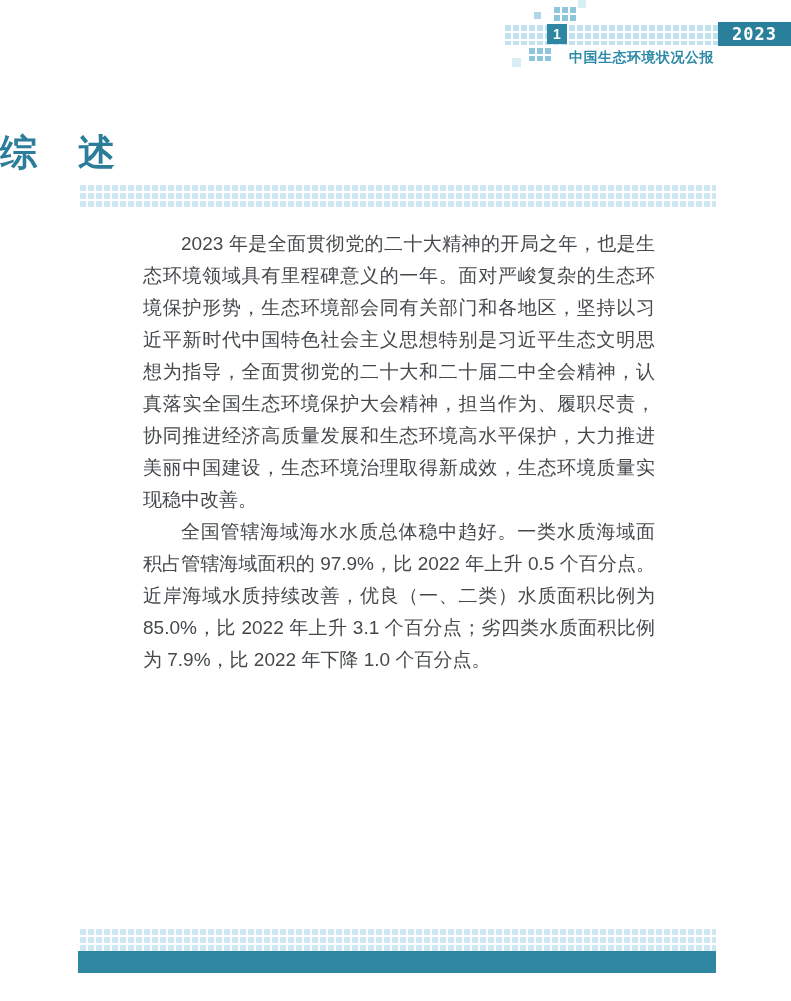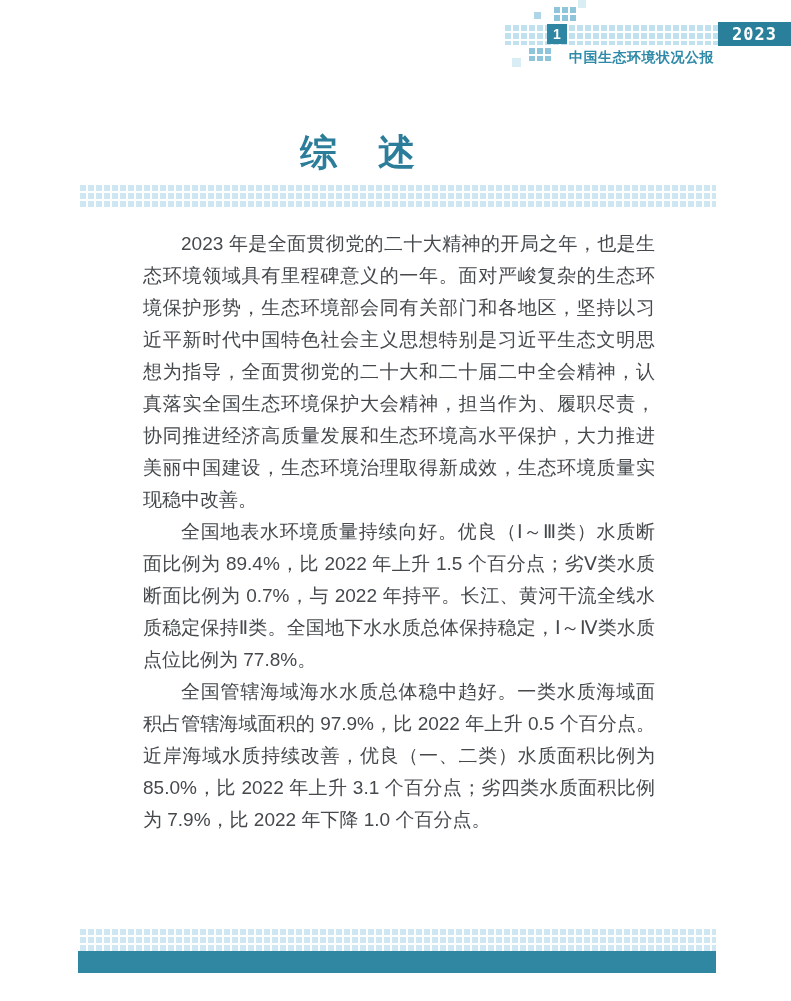--- a/index.html
+++ b/index.html
@@ -39,21 +39,20 @@
   .year-box{
     left:718px;top:22px;width:73px;height:24px;
     background:#2a7f9a;color:#ffffff;
     font-family:"DejaVu Sans Mono",monospace;
     font-weight:bold;font-size:17px;letter-spacing:1px;
     text-align:center;line-height:24px;
   }
   
   .section-title{
     left:0;top:128px;width:717px;
-    text-align:center;
     font-size:37px;font-weight:bold;color:#2b7d9a;
     letter-spacing:2px;
   }
   
   .band-top{left:78px;top:183px;width:638px;height:24px;}
   .band-bottom{left:78px;top:927px;width:638px;height:24px;}
   .footer-bar{left:78px;top:951px;width:638px;height:22px;background:#2f87a1;}
   
   .body-text{left:143px;top:228px;width:512px;}
   .body-text p{
@@ -77,18 +76,17 @@
 <div class="abs num-box">1</div>
 <div class="abs header-title">中国生态环境状况公报</div>
 <div class="abs year-box">2023</div>
 
 <div class="abs section-title">综　述</div>
 
 <div class="abs mosaic mosaic-light band-top"></div>
 
 <div class="abs body-text">
   <p>2023 年是全面贯彻党的二十大精神的开局之年，也是生态环境领域具有里程碑意义的一年。面对严峻复杂的生态环境保护形势，生态环境部会同有关部门和各地区，坚持以习近平新时代中国特色社会主义思想特别是习近平生态文明思想为指导，全面贯彻党的二十大和二十届二中全会精神，认真落实全国生态环境保护大会精神，担当作为、履职尽责，协同推进经济高质量发展和生态环境高水平保护，大力推进美丽中国建设，生态环境治理取得新成效，生态环境质量实现稳中改善。</p>
-  <p>全国地表水环境质量持续向好。优良（Ⅰ～Ⅲ类）水质断面比例为 89.4%，比 2022 年上升 1.5 个百分点；劣Ⅴ类水质断面比例为 0.7%，与 2022 年持平。长江、黄河干流全线水质稳定保持Ⅱ类。全国地下水水质总体保持稳定，Ⅰ～Ⅳ类水质点位比例为 77.8%。</p>
   <p>全国管辖海域海水水质总体稳中趋好。一类水质海域面积占管辖海域面积的 97.9%，比 2022 年上升 0.5 个百分点。近岸海域水质持续改善，优良（一、二类）水质面积比例为 85.0%，比 2022 年上升 3.1 个百分点；劣四类水质面积比例为 7.9%，比 2022 年下降 1.0 个百分点。</p>
 </div>
 
 <div class="abs mosaic mosaic-light band-bottom"></div>
 <div class="abs footer-bar"></div>
 
 </body></html>

